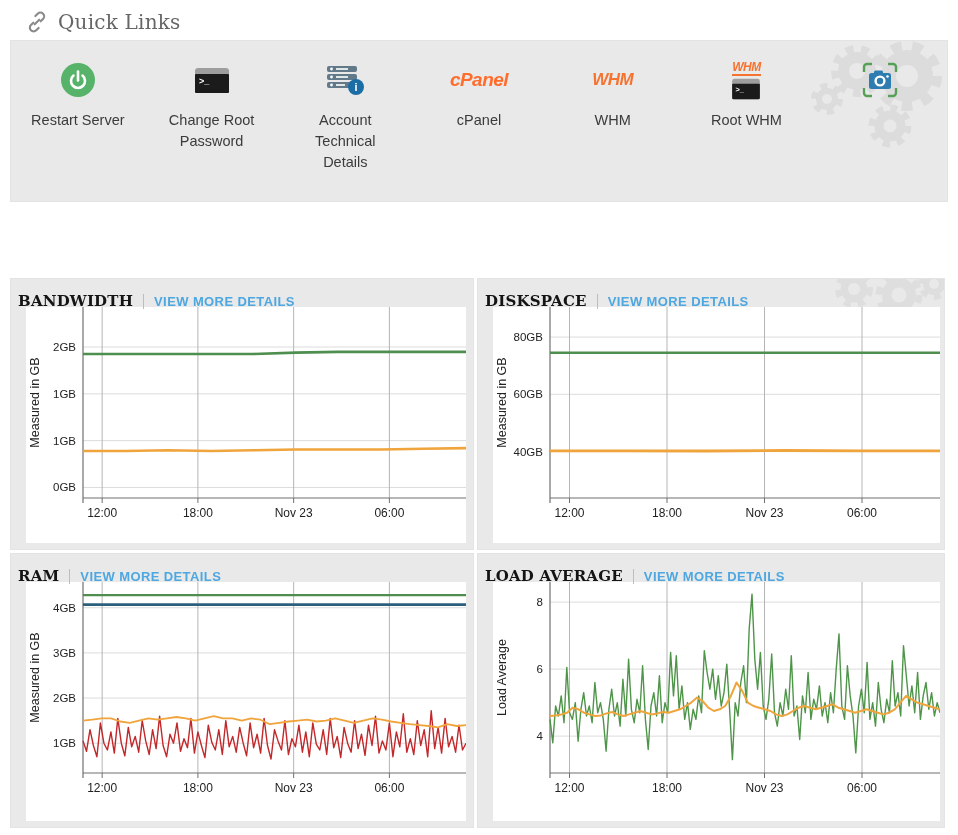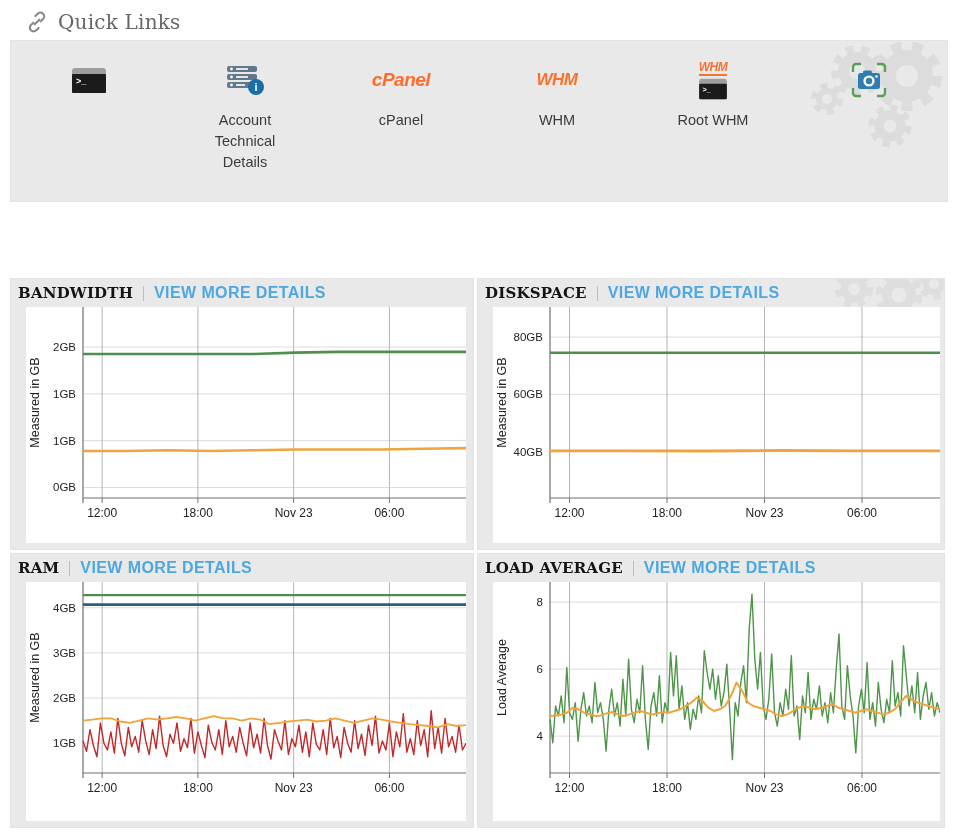--- a/index.html
+++ b/index.html
@@ -20,24 +20,24 @@
   .logo-whm{font-size:17px;font-weight:bold;font-style:italic;color:#f6732f;letter-spacing:-.5px;}
   .logo-whm-sm{font-size:12px;font-weight:bold;font-style:italic;color:#f6732f;letter-spacing:-.5px;
                border-bottom:2px solid #f6732f;line-height:12px;padding-bottom:1px;}
   .rootwhm{display:flex;flex-direction:column;align-items:center;gap:2px;}
   
   .chart-panel{position:absolute;background:#e9e9e9;border:1px solid #e3e3e3;box-sizing:border-box;overflow:hidden;}
   #p-bandwidth{left:10px;top:278px;width:464px;height:272px;}
   #p-diskspace{left:477px;top:278px;width:468px;height:272px;padding-left:48px;}
   #p-ram{left:10px;top:553px;width:464px;height:275px;}
   #p-load{left:477px;top:553px;width:468px;height:275px;}
-  .panel-head{position:absolute;left:0;top:0;right:0;height:28px;display:flex;align-items:center;padding-left:7px;z-index:2;}
+  .panel-head{position:absolute;left:0;top:8px;right:0;height:28px;display:flex;align-items:center;padding-left:7px;z-index:2;}
   .panel-title{font-family:"DejaVu Serif",serif;font-weight:bold;font-size:15px;color:#141414;letter-spacing:.2px;}
   .head-divider{width:1px;height:15px;background:#bdbdbd;margin:0 10px;}
-  .view-more{font-size:16px;font-weight:bold;color:#4da7e0;letter-spacing:.4px;cursor:pointer;text-decoration:none;}
+  .view-more{font-size:13px;font-weight:bold;color:#4da7e0;letter-spacing:.4px;cursor:pointer;text-decoration:none;}
   .chart-box{position:absolute;left:15px;top:28px;bottom:6px;background:#fff;z-index:1;}
   .cb-r7{right:7px;} .cb-r4{right:4px;}
   .panel-gears{position:absolute;right:0;top:0;z-index:0;pointer-events:none;}
   svg text{font-family:"Liberation Sans",sans-serif;}
 </style>
 </head>
 <body>
 
 <div id="page">
 
@@ -64,30 +64,41 @@
         <circle cx="55" cy="58" r="13" fill="none" stroke="#dcdcdc" stroke-width="6" stroke-dasharray="6.8 6.8"></circle>
         <circle cx="55" cy="58" r="11" fill="#dcdcdc"></circle>
           <circle cx="55" cy="58" r="5" fill="#e9e9e9"></circle>
         <circle cx="118" cy="85" r="18" fill="none" stroke="#dcdcdc" stroke-width="7" stroke-dasharray="7 7.1"></circle>
         <circle cx="118" cy="85" r="15.5" fill="#dcdcdc"></circle>
           <circle cx="118" cy="85" r="6.5" fill="#e9e9e9"></circle>
       </g>
     </svg>
 
     <div id="ql-items">
+      <div class="ql-item">
+        <div class="ql-icon">
+          <svg width="36" height="36" viewBox="0 0 36 36">
+            <circle cx="18" cy="18" r="17" fill="#57b26a"></circle>
+            <path d="M13.5 13.6 A 7 7 0 1 0 22.5 13.6" fill="none" stroke="#fff" stroke-width="2.6" stroke-linecap="round"></path>
+            <line x1="18" y1="9.5" x2="18" y2="18.5" stroke="#fff" stroke-width="2.6" stroke-linecap="round"></line>
+          </svg>
+        </div>
+        <div class="ql-label">Restart Server</div>
+      </div>
 
 
       <div class="ql-item">
         <div class="ql-icon">
           <svg width="36" height="27" viewBox="0 0 36 27">
             <rect x="1" y="1" width="34" height="25" rx="3" fill="#9e9e9e"></rect>
             <rect x="1" y="7" width="34" height="19" rx="1" fill="#1b1b1b"></rect>
             <text x="5" y="17" font-size="9" fill="#fff" font-family="DejaVu Sans Mono, monospace" font-weight="bold">&gt;_</text>
           </svg>
         </div>
+        <div class="ql-label">Change Root Password</div>
       </div>
 
       <div class="ql-item">
         <div class="ql-icon">
           <svg width="40" height="32" viewBox="0 0 40 32">
             <rect x="2" y="2" width="30" height="6" rx="2" fill="#62798a"></rect>
             <rect x="2" y="10" width="30" height="6" rx="2" fill="#62798a"></rect>
             <rect x="2" y="18" width="30" height="6" rx="2" fill="#62798a"></rect>
             <circle cx="6.5" cy="5" r="1.4" fill="#fff"></circle>
               <rect x="11" y="4.2" width="12" height="1.6" fill="#fff"></rect>

